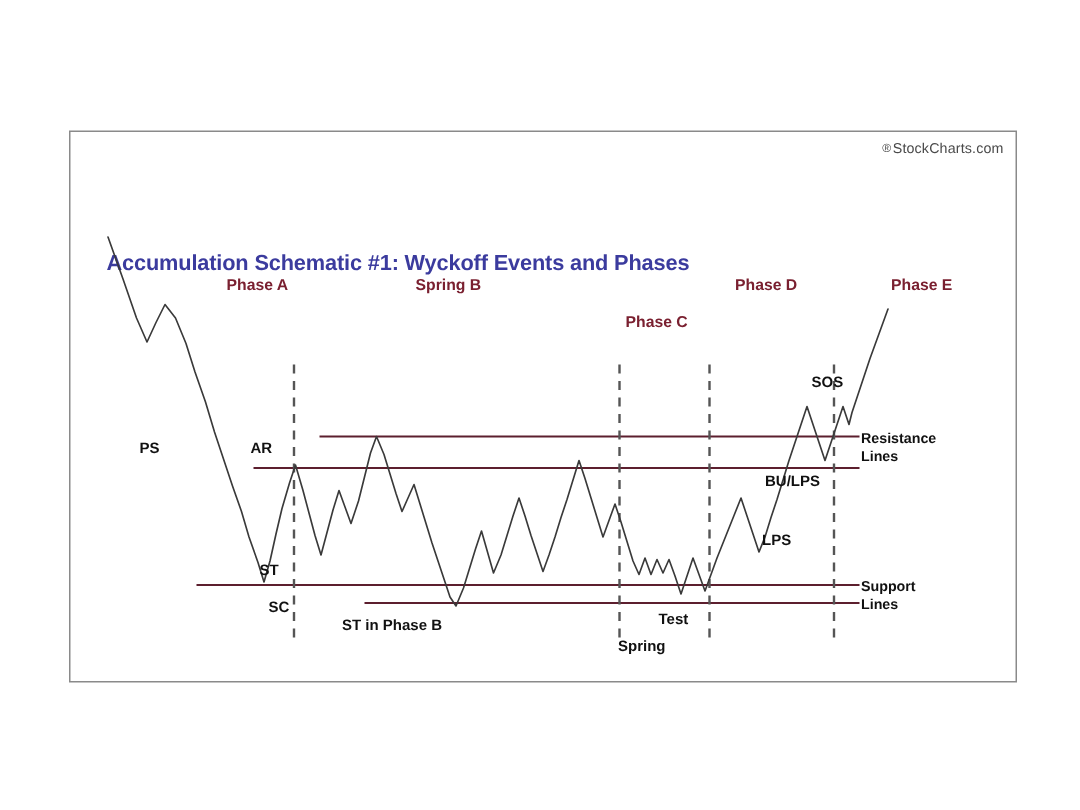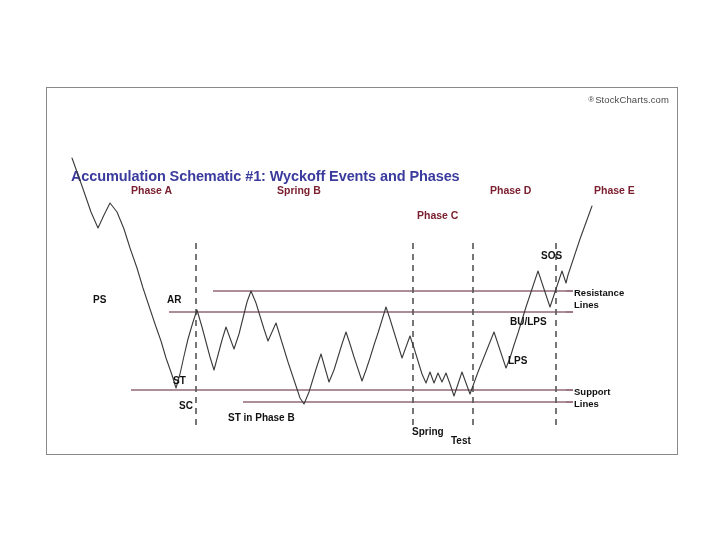--- a/index.html
+++ b/index.html
@@ -107,34 +107,34 @@
         </g>
       <g id="ticks-group">
           <line x1="519" y1="203" x2="526" y2="203" stroke="#5c1f2e" stroke-width="1.2"></line>
           <line x1="519" y1="224" x2="526" y2="224" stroke="#5c1f2e" stroke-width="1.2"></line>
           <line x1="519" y1="302" x2="526" y2="302" stroke="#5c1f2e" stroke-width="1.2"></line>
           <line x1="519" y1="314" x2="526" y2="314" stroke="#5c1f2e" stroke-width="1.2"></line>
         </g>
     </svg>
 
     <div id="phase-layer">
-        <div class="phase-label" style="left: 84px; top: 96px;">Phase A</div>
+        <div class="phase-label" style="left: 104px; top: 96px;">Phase A</div>
         <div class="phase-label" style="left: 230px; top: 96px;">Spring B</div>
         <div class="phase-label" style="left: 370px; top: 96px; margin-top: 25px;">Phase C</div>
         <div class="phase-label" style="left: 443px; top: 96px;">Phase D</div>
         <div class="phase-label" style="left: 547px; top: 96px;">Phase E</div>
       </div>
     <div id="event-layer">
         <div class="event-label" style="left: 46px; top: 206px;">PS</div>
         <div class="event-label" style="left: 88px; top: 312px; margin-left: 44px;">SC</div>
         <div class="event-label" style="left: 120px; top: 206px;">AR</div>
         <div class="event-label" style="left: 126px; top: 287px;">ST</div>
         <div class="event-label" style="left: 181px; top: 324px;">ST in Phase B</div>
         <div class="event-label" style="left: 365px; top: 338px; text-align: center;">Spring</div>
-        <div class="event-label" style="left: 404px; top: 320px; margin-top: 27px;">Test</div>
+        <div class="event-label" style="left: 392px; top: 320px;">Test</div>
         <div class="event-label" style="left: 449px; top: 267px; margin-left: 12px;">LPS</div>
         <div class="event-label" style="left: 463px; top: 228px; text-align: center;">BU/LPS</div>
         <div class="event-label" style="left: 453px; top: 162px; margin-left: 41px;">SOS</div>
       </div>
     <div id="band-layer">
         <div class="band-label" style="left: 527px; top: 199px;">
           <div>Resistance</div>
           <div>Lines</div>
         </div>
         <div class="band-label" style="left: 527px; top: 298px;">

